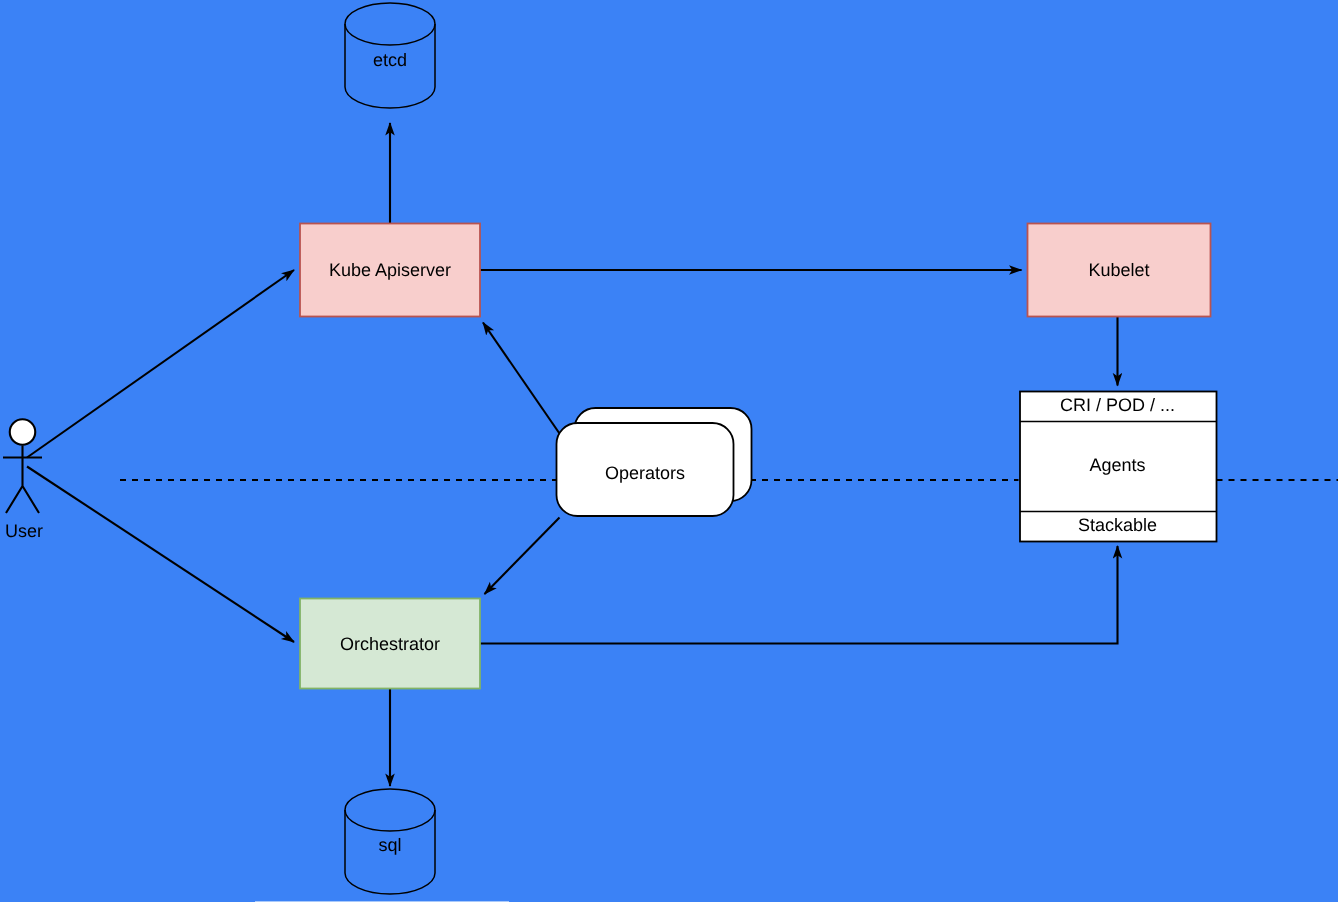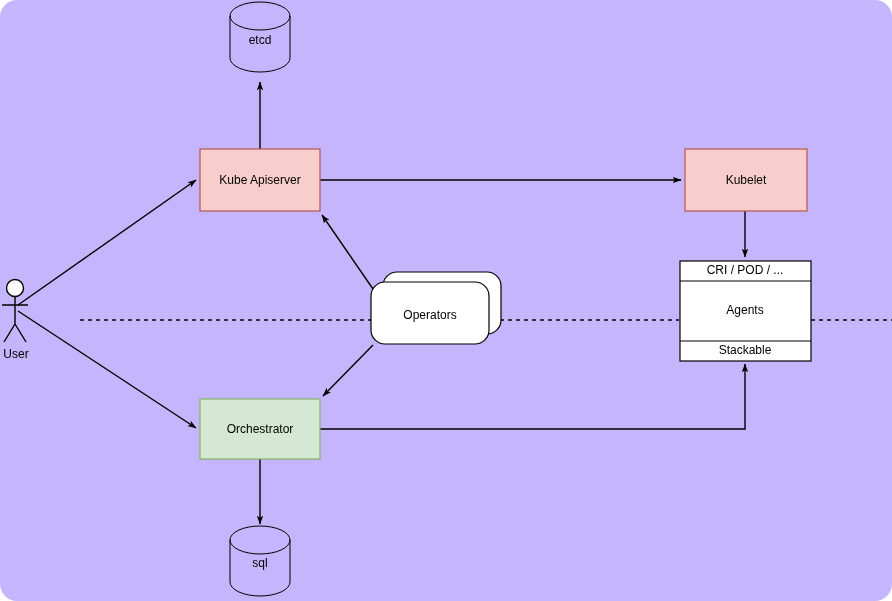--- a/index.html
+++ b/index.html
@@ -10,22 +10,21 @@
   body {
     width: 892px;
     height: 601px;
     font-family: "Liberation Sans", sans-serif;
     overflow: hidden;
   }
   #diagram-canvas {
     position: relative;
     width: 892px;
     height: 601px;
-    background: #c4b5fd;
-    border-radius: 17px;
+    background: #3b82f6;
   }
   svg.diagram {
     display: block;
     width: 892px;
     height: 601px;
   }
   text {
     font-family: "Liberation Sans", sans-serif;
     font-size: 12px;
     fill: #000000;

